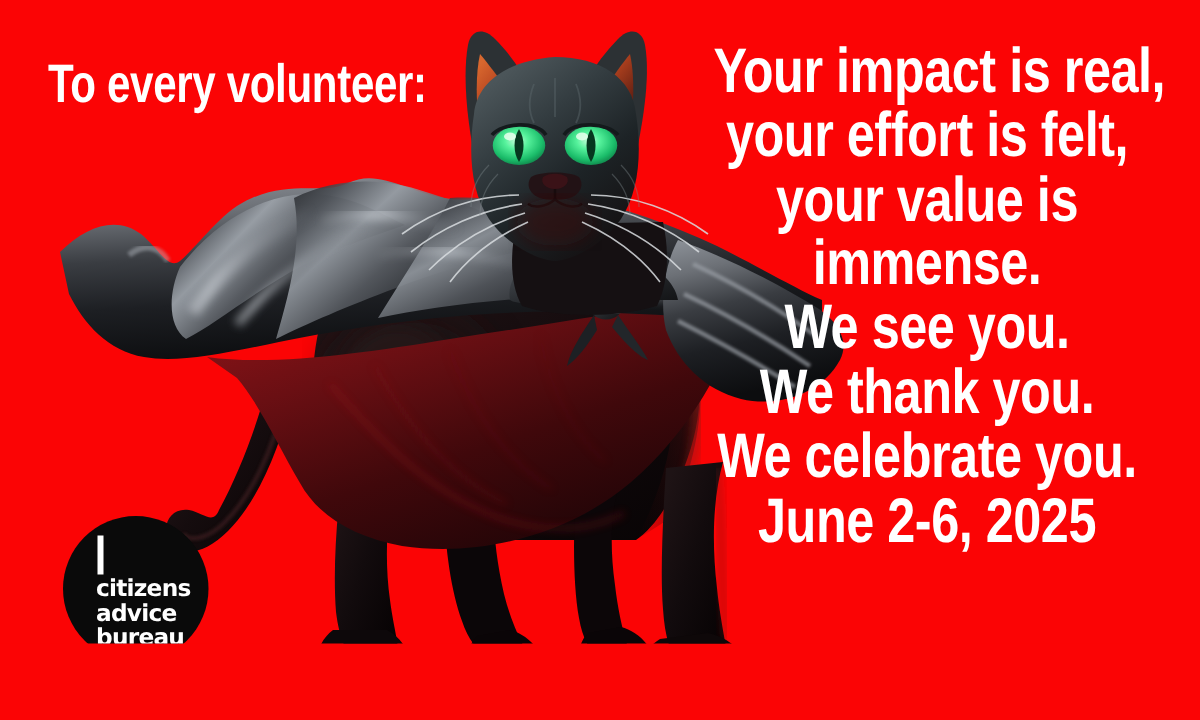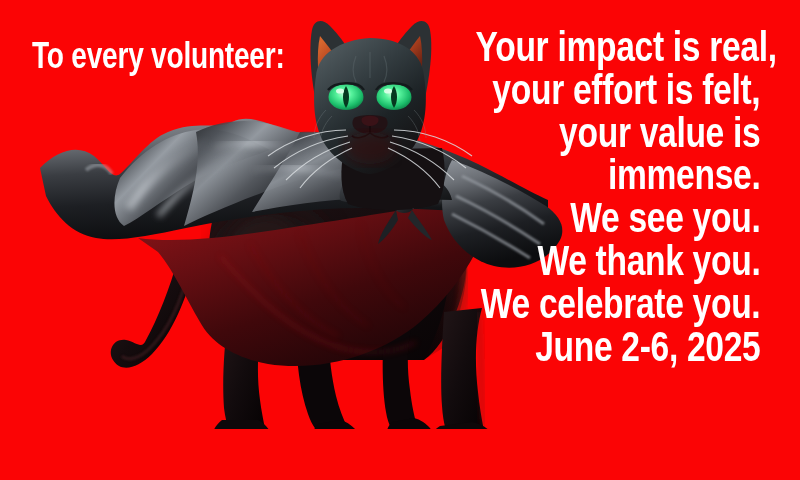--- a/index.html
+++ b/index.html
@@ -33,21 +33,21 @@
     transform:scaleX(0.78);
     transform-origin:left top;
     white-space:nowrap;
   }
 
   
   #message {
     position:absolute;
     left:440px; top:26px;
     width:356px;
-    text-align:right;
+    text-align:center;
     color:#ffffff;
     font-family:"Liberation Sans Narrow","Liberation Sans", sans-serif;
     font-weight:bold;
     font-size:42px;
     line-height:1.02;
     letter-spacing:-0.4px;
   }
   #message .mline {
     display:block;
     transform:scaleX(0.80);
@@ -399,14 +399,22 @@
     <span class="mline">Your impact is real,</span>
     <span class="mline">your effort is felt,</span>
     <span class="mline">your value is</span>
     <span class="mline">immense.</span>
     <span class="mline">We see you.</span>
     <span class="mline">We thank you.</span>
     <span class="mline">We celebrate you.</span>
     <span class="mline">June 2-6, 2025</span>
   </div>
 
+  <div id="logo">
+    <div class="logo-bar"></div>
+    <div class="logo-words">
+      <span>citizens</span>
+      <span>advice</span>
+      <span>bureau</span>
+    </div>
+  </div>
 
 </div>
 
 </body></html>

